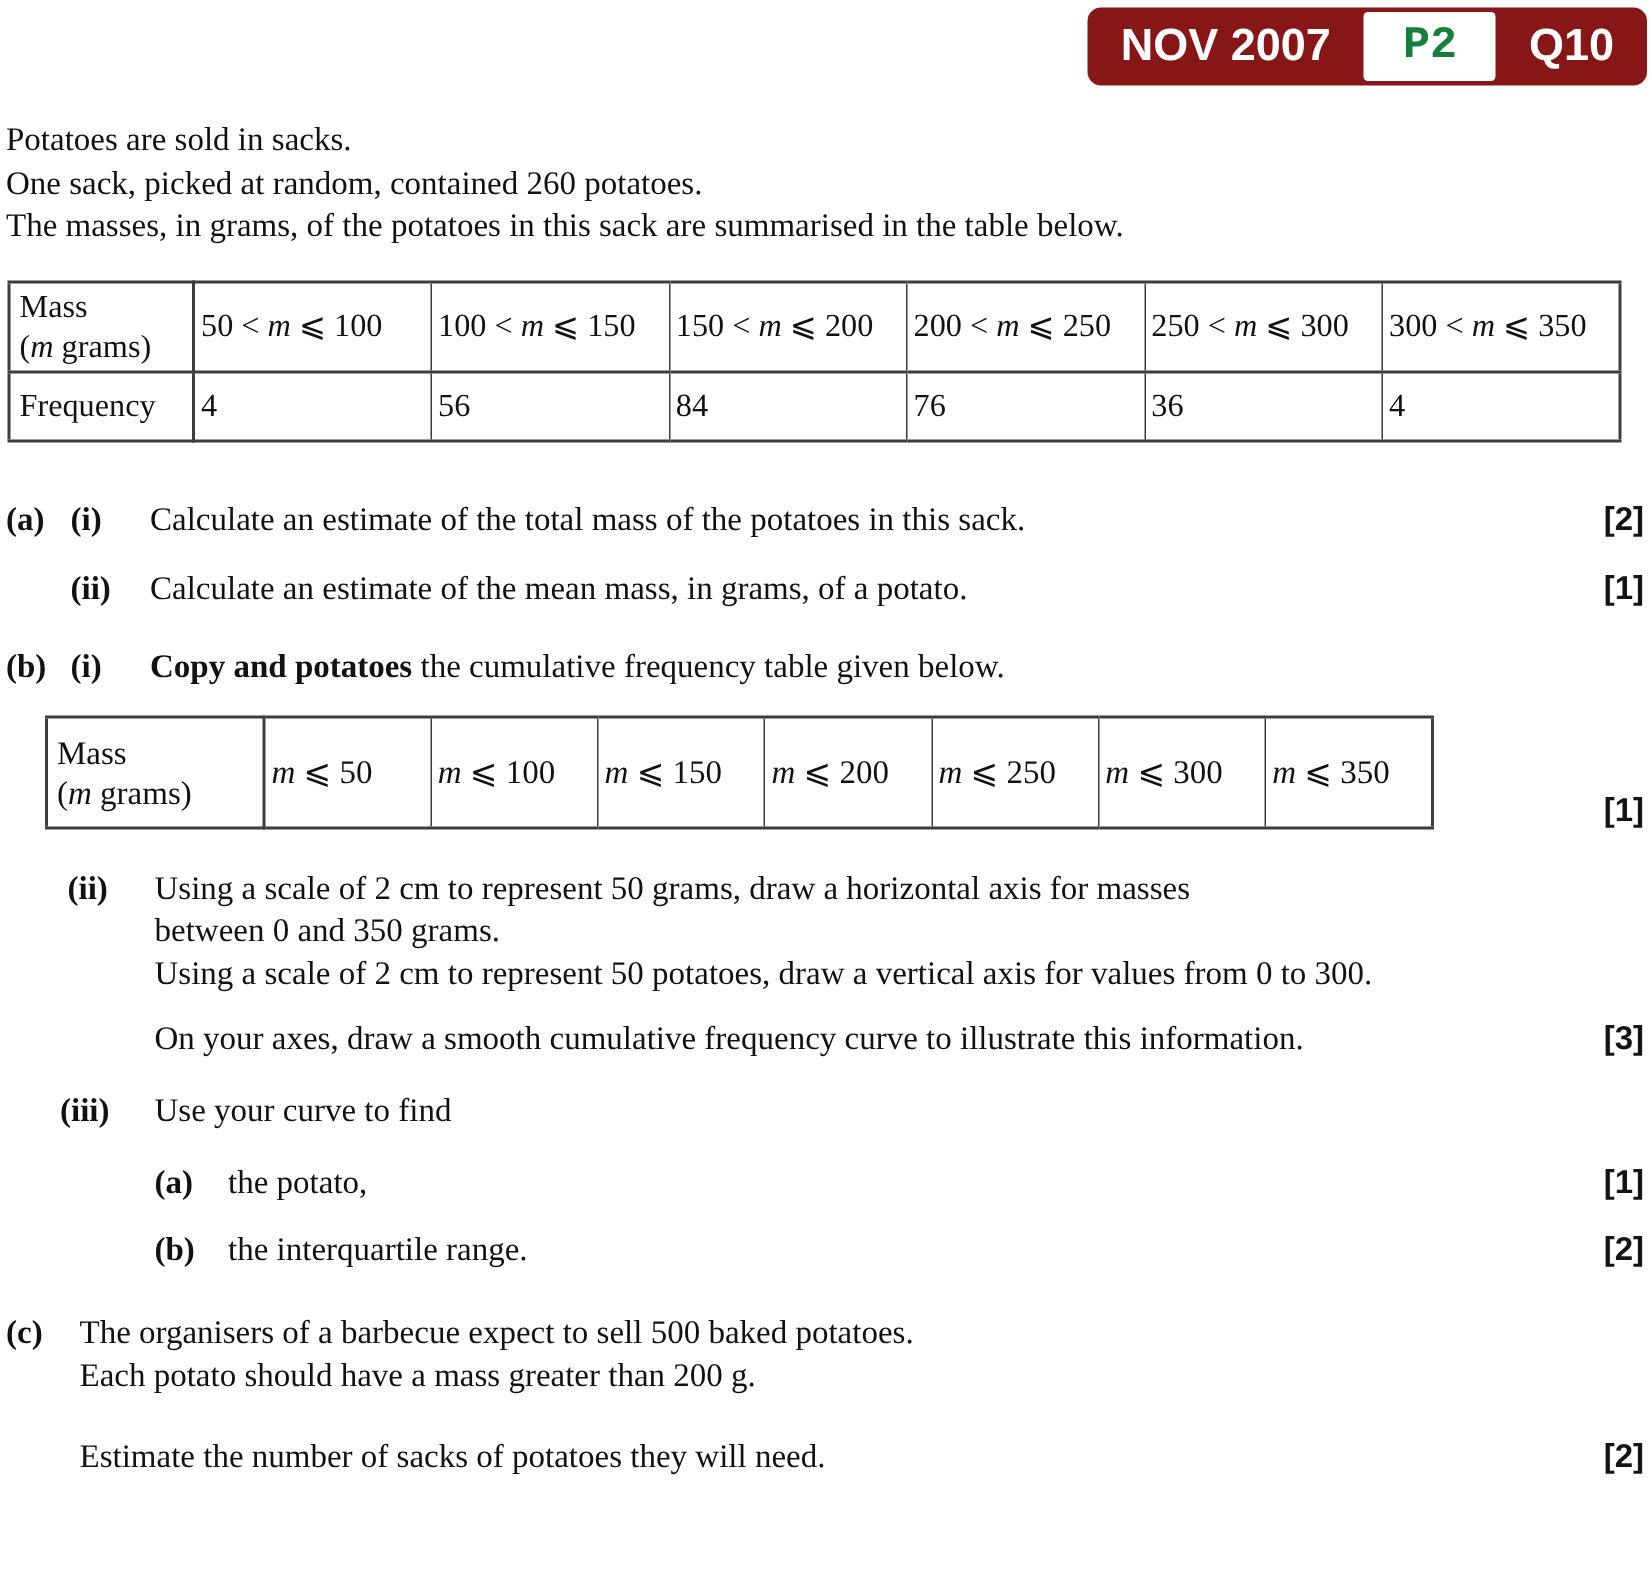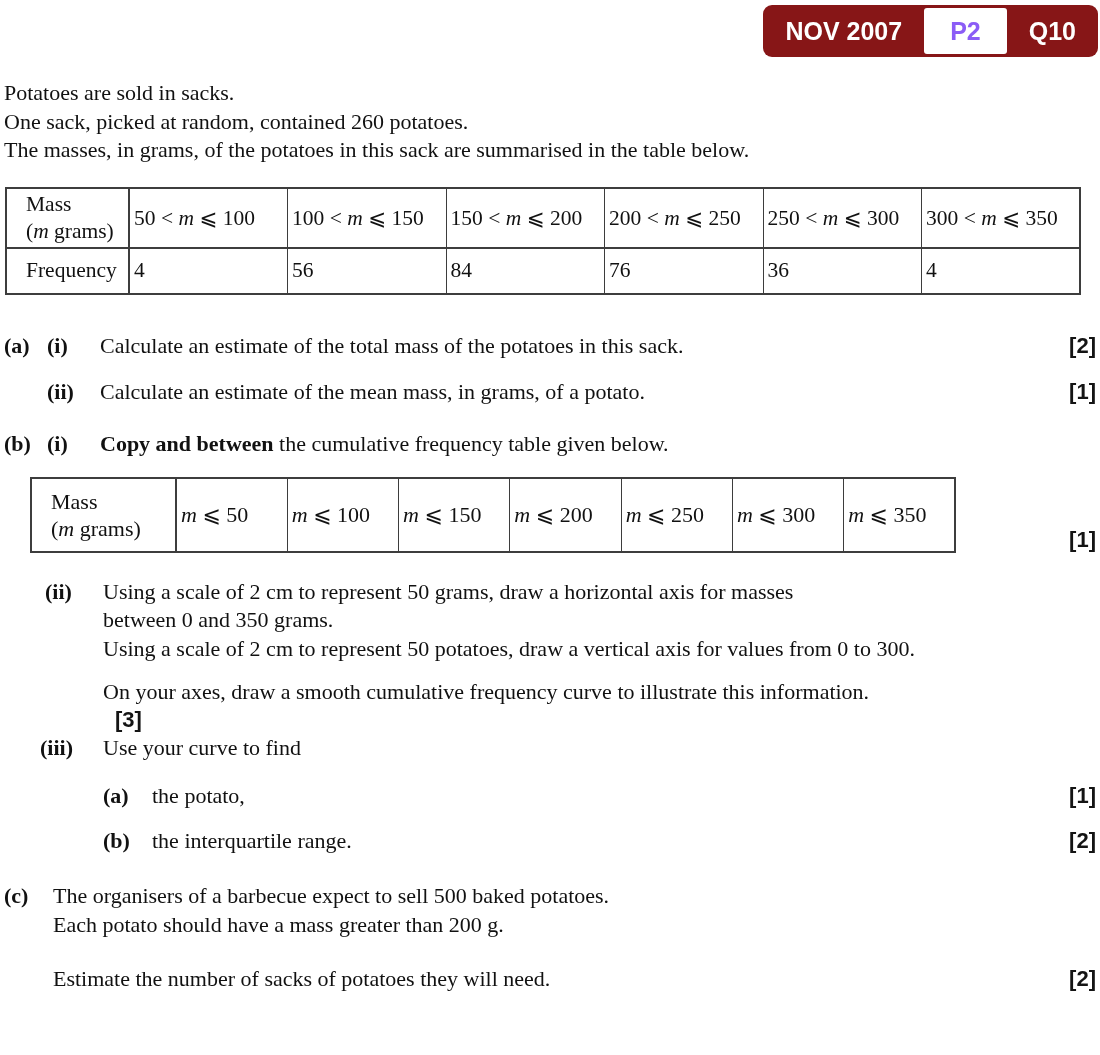--- a/index.html
+++ b/index.html
@@ -16,30 +16,30 @@
   em { font-style: italic; font-family: inherit; }
 
   
   .badge {
     position: absolute; top: 5px; right: 2px;
     height: 52px;
     display: flex; align-items: stretch;
     background: #871617;
     border-radius: 9px;
     font-family: "Liberation Sans", "DejaVu Sans", sans-serif;
-    font-weight: bold; font-size: 25px;
+    font-weight: bold; font-size: 30px;
     color: #ffffff;
     overflow: hidden;
   }
   .badge-seg { display: flex; align-items: center; padding: 0 22px; }
   .badge-paper {
-    background: #ffffff; color: #8b5cf6;
+    background: #ffffff; color: #15803d;
     margin: 3px 0; border-radius: 3px;
     padding: 0 26px;
-    display: flex; align-items: center;
+    display: flex; align-items: center; font-family: Liberation Mono, monospace;
   }
 
   
   .content { padding: 0 4px; }
   .intro { margin-top: 79px; line-height: 28.5px; }
 
   
   table.qtable {
     border-collapse: collapse;
     table-layout: fixed;
@@ -48,21 +48,21 @@
   table.qtable td {
     border-left: 1px solid #3d3d3d;
     border-right: 1px solid #3d3d3d;
     border-top: 2px solid #3d3d3d;
     border-bottom: 2px solid #3d3d3d;
     vertical-align: middle;
     padding: 0 4px;
   }
   table.qtable td.label-cell {
     text-align: left;
-    padding-left: 19px;
+    padding-left: 6px;
     border-right-width: 2.5px;
     line-height: 27px;
   }
   .math { font-family: "Liberation Serif", "DejaVu Serif", "DejaVu Sans", serif; }
 
   #mass-table { margin-top: 22px; margin-left: 1px; width: 1076px; font-size: 21.5px; }
   #mass-table td { height: 46px; }
   #mass-table td.hdr { height: 60px; }
 
   #cum-table-wrap { margin-top: 19px; display: flex; align-items: flex-end; }
@@ -83,22 +83,22 @@
     margin-left: 12px;
   }
   .bold { font-weight: bold; }
 
   .row-ai   { margin-top: 37px; }
   .row-aii  { margin-top: 18px; padding-left: 43px; }
   .row-bi   { margin-top: 24px; }
 
   .row-bii  { margin-top: 25px; padding-left: 41px; line-height: 28.5px; }
   .row-bii .lab { width: 58px; }
-  .row-axes { margin-top: 15px; padding-left: 99px; flex-direction: column; }
-  .row-biii { padding-left: 36px; }
+  .row-axes { margin-top: 15px; padding-left: 99px; }
+  .row-biii { margin-top: 20px; padding-left: 36px; }
   .row-biii .lab { width: 63px; }
   .row-sub  { padding-left: 99px; }
   .row-sub .lab { width: 49px; }
   .row-sub-a { margin-top: 20px; }
   .row-sub-b { margin-top: 17px; }
 
   .row-c { margin-top: 27px; line-height: 28.5px; }
   .row-c .lab { width: 49px; }
   .row-est { margin-top: 26px; padding-left: 49px; }
 </style>
@@ -163,21 +163,21 @@
 
   <div class="qrow row-aii">
     <span class="lab w2">(ii)</span>
     <span class="qtext">Calculate an estimate of the mean mass, in grams, of a potato.</span>
     <span class="mark">[1]</span>
   </div>
 
   <div class="qrow row-bi">
     <span class="lab w1">(b)</span>
     <span class="lab w2">(i)</span>
-    <span class="qtext"><span class="bold">Copy and between</span><span> the cumulative frequency table given below.</span></span>
+    <span class="qtext"><span class="bold">Copy and potatoes</span><span> the cumulative frequency table given below.</span></span>
   </div>
 
   <div id="cum-table-wrap">
     <table id="cum-table" class="qtable">
       <colgroup>
           <col style="width:145px">
           <col>
           <col>
           <col>
           <col>

